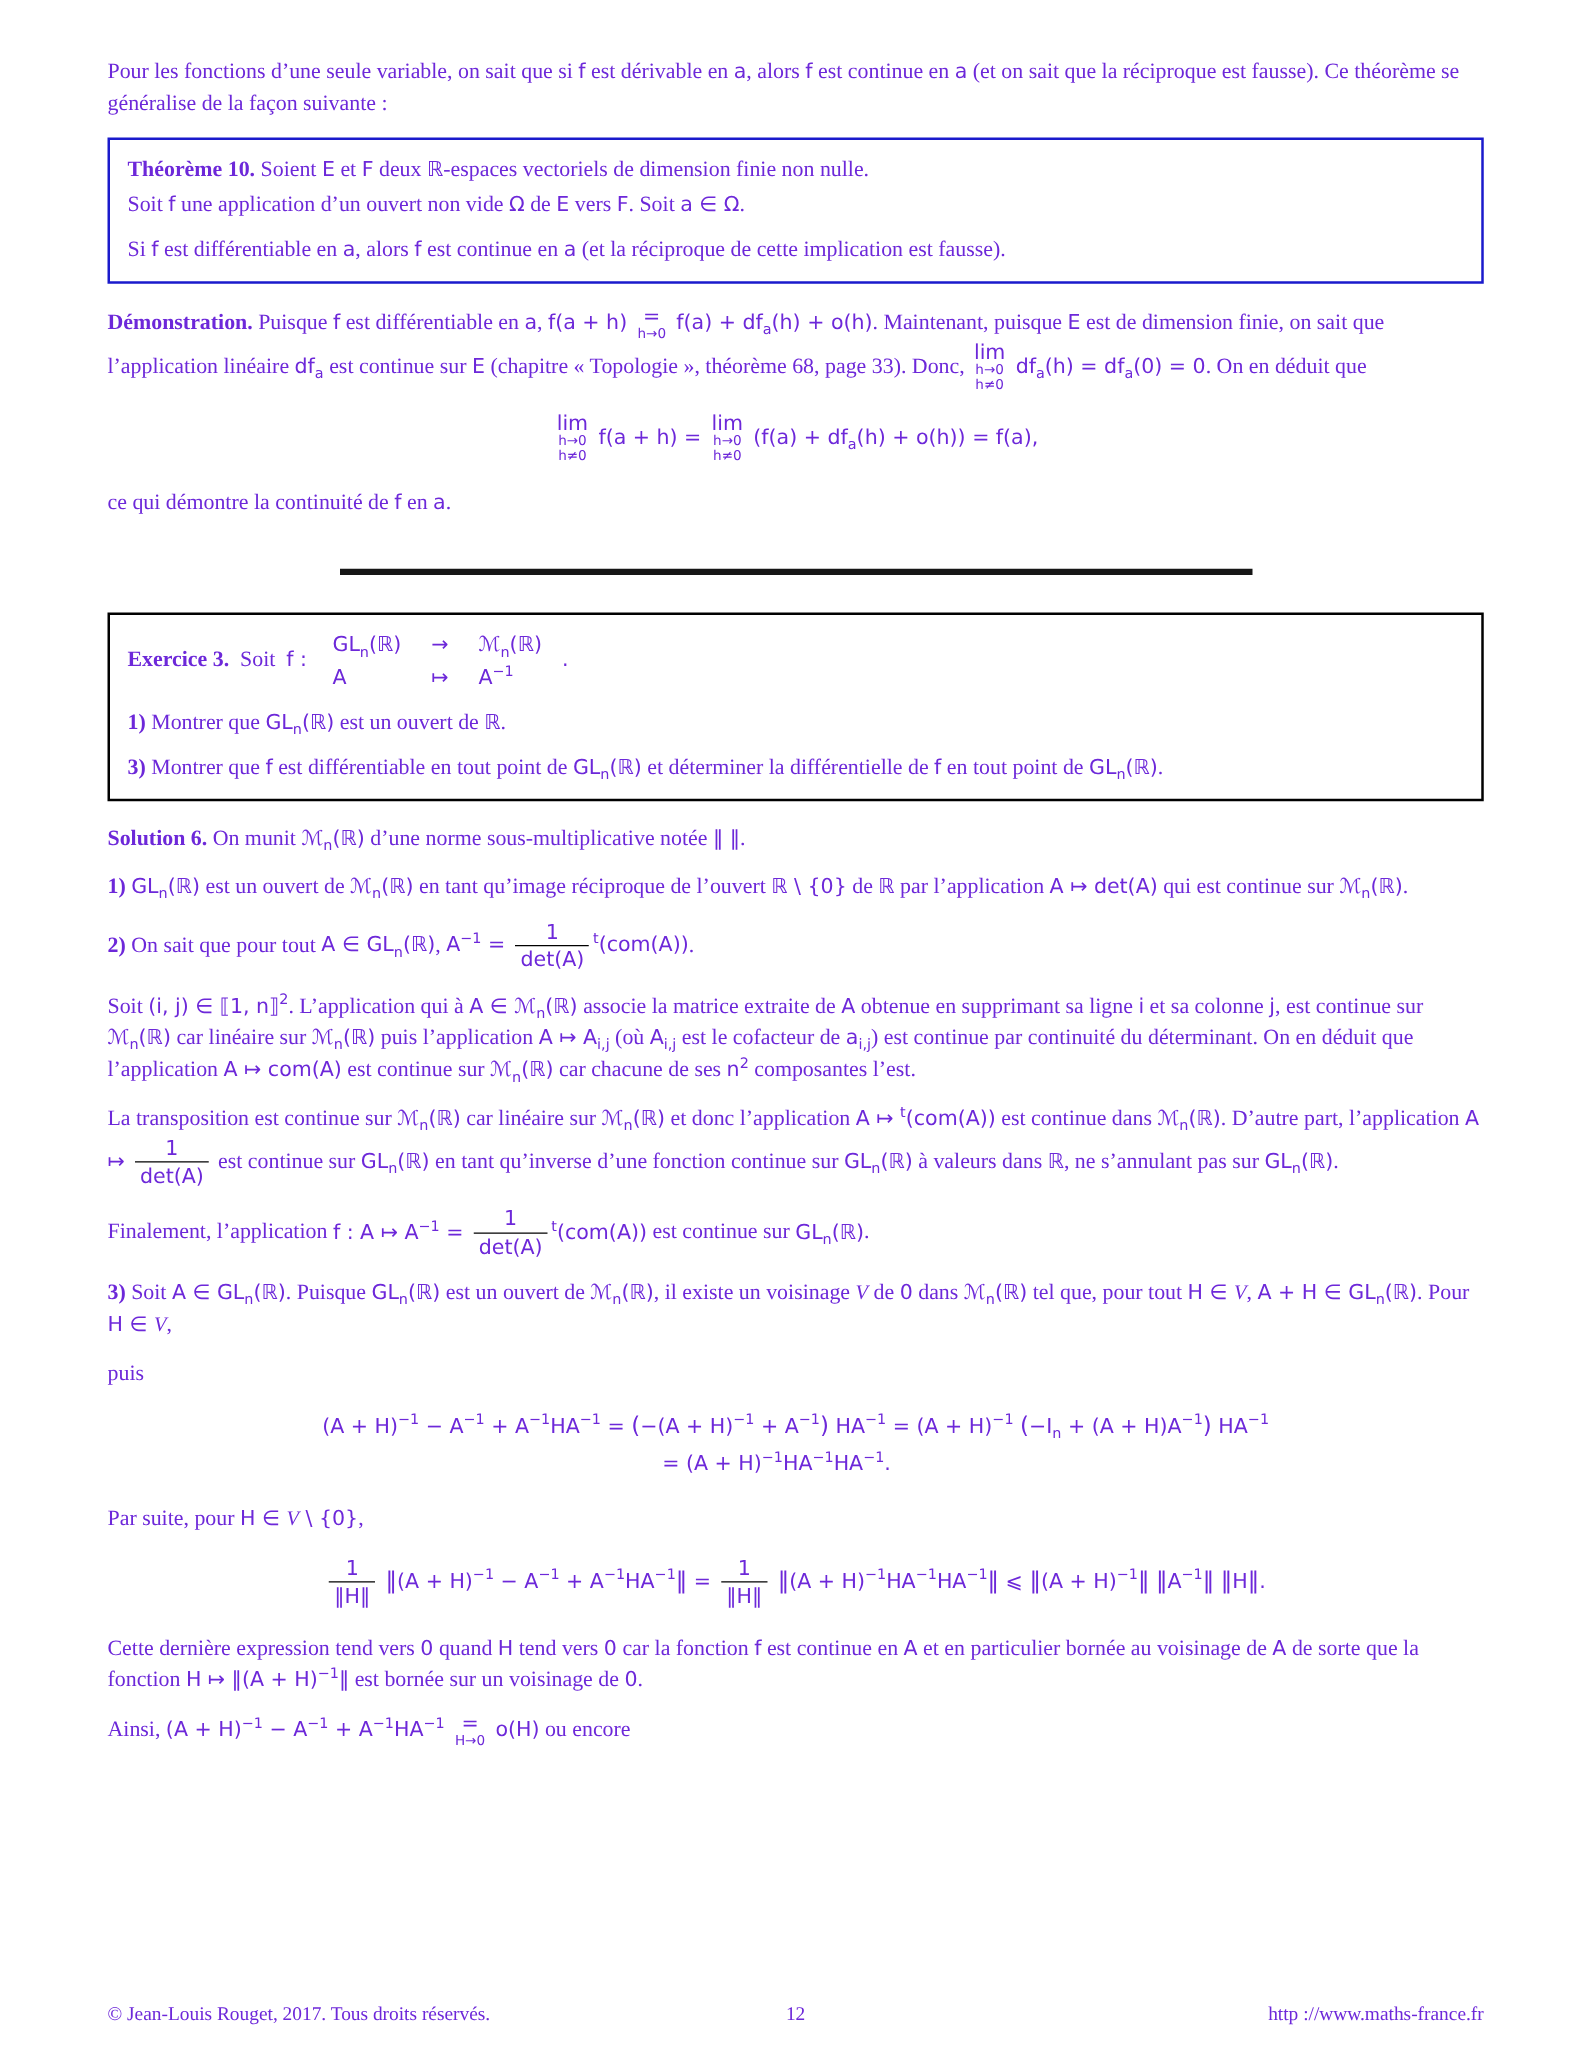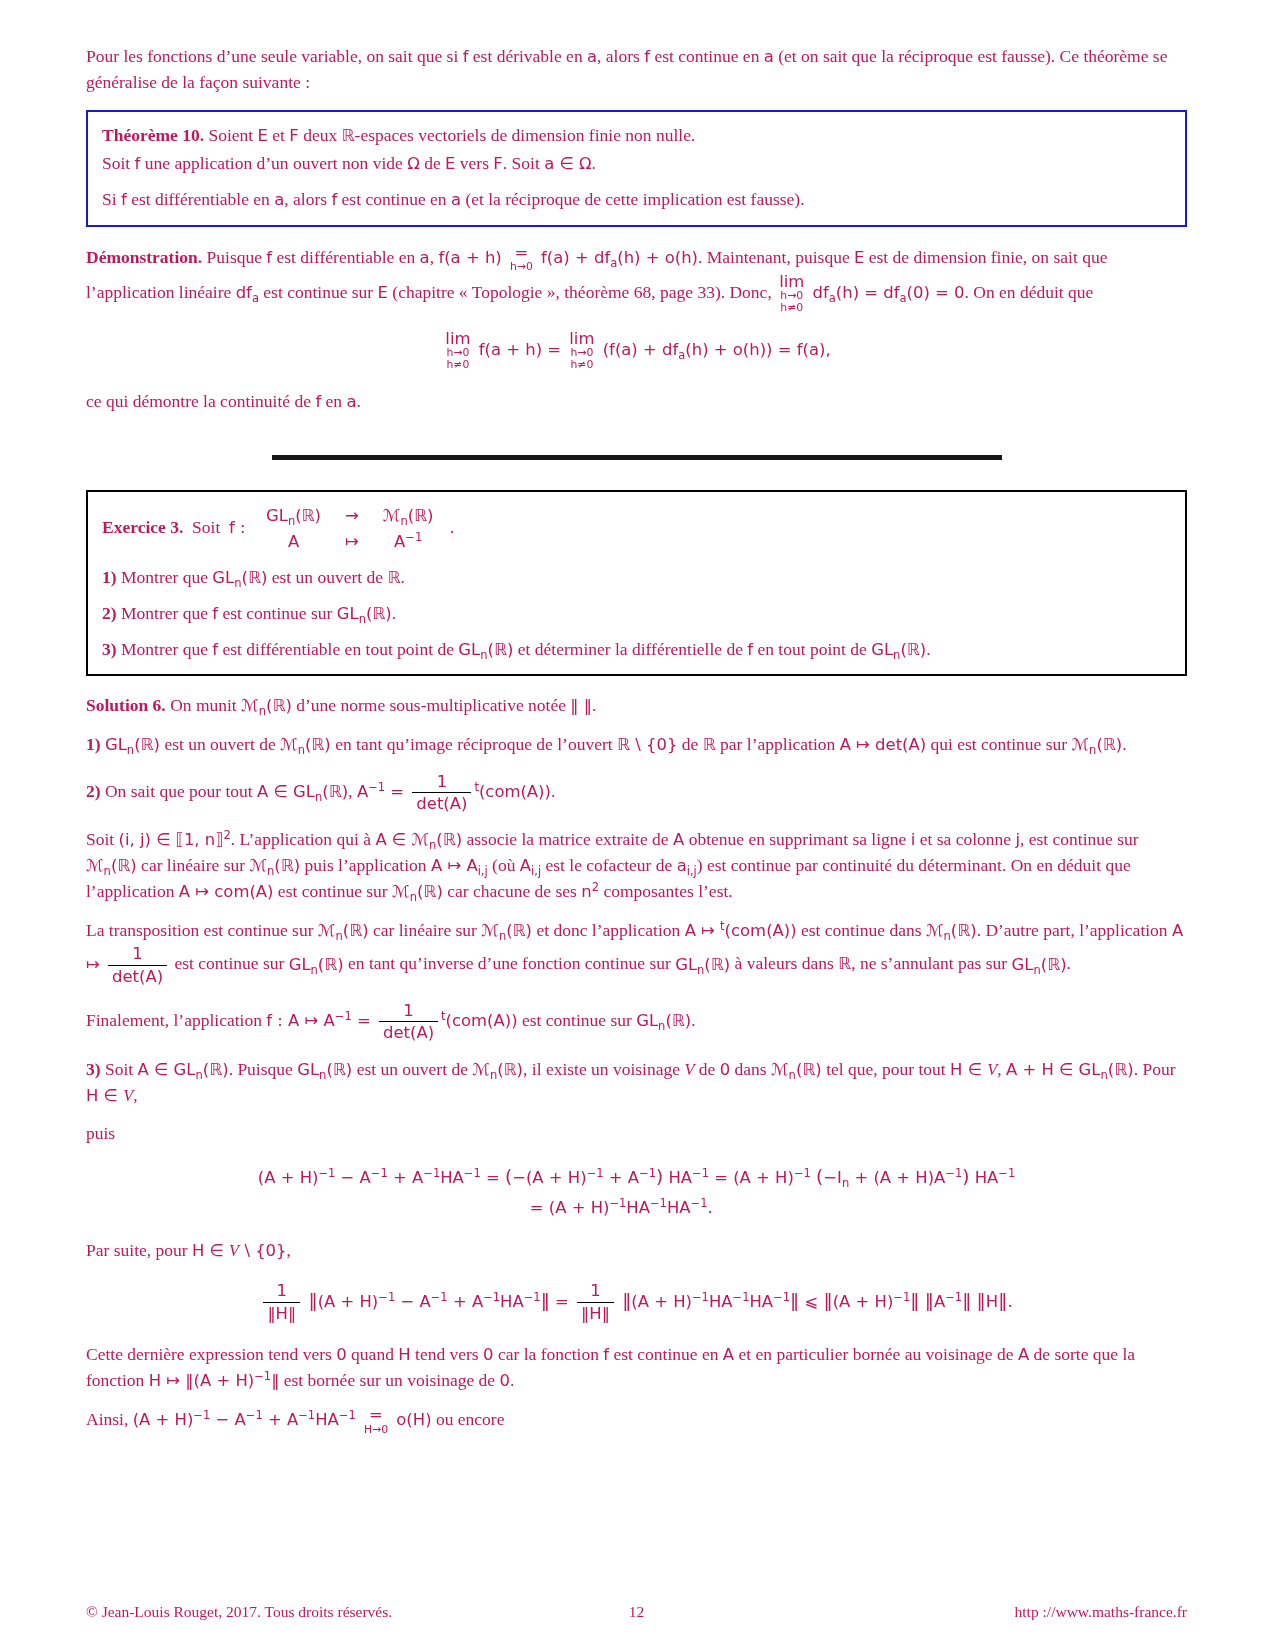--- a/index.html
+++ b/index.html
@@ -2,21 +2,21 @@
 <html lang="fr"><head>
 <meta charset="utf-8">
 <style>
   html, body { margin:0; padding:0; background:#ffffff; }
   .page {
     position:relative;
     width:1275px; height:1650px;
     box-sizing:border-box;
     padding:44px 88px 0 86px;
     font-family:"Liberation Serif","DejaVu Serif",serif;
-    font-size:17.5px; line-height:1.47; color:#be185d;
+    font-size:17.5px; line-height:1.47; color:#6d28d9;
     overflow:hidden;
   }
   p { margin:0; }
   .para { margin:0 0 13px 0; }
   
   .m { font-family:"DejaVu Sans","Liberation Sans",sans-serif; font-size:0.94em; }
   sup, sub { font-size:0.70em; line-height:0; }
   .big { font-size:1.12em; }
   .cal { font-family:"Liberation Serif","DejaVu Serif",serif; font-style:italic; }
   
@@ -35,21 +35,21 @@
   
   .divider { width:730px; height:5px; background:#161616; margin:40px auto 30px auto; }
   
   .eq { text-align:center; margin:16px 0 18px 0; }
   .alignblock { display:inline-block; text-align:left; }
   .aline { display:block; }
   .aline.indent2 { padding-left:272px; margin-top:4px; }
   
   .maptab { display:inline-table; vertical-align:middle; margin:0 4px; }
   .maptab .r { display:table-row; }
-  .maptab .c { display:table-cell; padding:1px 12px; text-align:center;
+  .maptab .c { display:table-cell; padding:1px 12px; text-align:left;
                font-family:"DejaVu Sans","Liberation Sans",sans-serif; font-size:0.94em; }
   
   .footer { position:absolute; left:86px; right:88px; bottom:26px;
             display:flex; align-items:baseline; font-size:15.5px;gap:28px; }
   .footer .l { flex:1; text-align:left; }
   .footer .c { flex:1; text-align:center; }
   .footer .r { flex:1; text-align:right; }
 </style>
 </head>
 <body>
@@ -74,21 +74,20 @@
     <p class="tline"><b>Exercice 3.</b>&nbsp; Soit &nbsp;<span class="m">f&nbsp;:</span>&nbsp;<span class="maptab"><span class="r">
             <span class="c">GL<sub>n</sub>(ℝ)</span>
             <span class="c">→</span>
             <span class="c">ℳ<sub>n</sub>(ℝ)</span>
           </span><span class="r">
             <span class="c">A</span>
             <span class="c">↦</span>
             <span class="c">A<sup>−1</sup></span>
           </span></span><span class="m">.</span></p>
     <p class="tline gap"><b>1)</b> Montrer que <span class="m">GL<sub>n</sub>(ℝ)</span> est un ouvert de <span class="m">ℝ</span>.</p>
-    <p class="tline gap"><b>2)</b> Montrer que <span class="m">f</span> est continue sur <span class="m">GL<sub>n</sub>(ℝ)</span>.</p>
     <p class="tline gap"><b>3)</b> Montrer que <span class="m">f</span> est différentiable en tout point de <span class="m">GL<sub>n</sub>(ℝ)</span> et déterminer la différentielle de <span class="m">f</span> en tout point de <span class="m">GL<sub>n</sub>(ℝ)</span>.</p>
   </div>
 
   <p class="para"><b>Solution 6.</b> On munit <span class="m">ℳ<sub>n</sub>(ℝ)</span> d’une norme sous-multiplicative notée <span class="m">‖ ‖</span>.</p>
   <p class="para"><b>1)</b> <span class="m">GL<sub>n</sub>(ℝ)</span> est un ouvert de <span class="m">ℳ<sub>n</sub>(ℝ)</span> en tant qu’image réciproque de l’ouvert <span class="m">ℝ \ {0}</span> de <span class="m">ℝ</span> par l’application <span class="m">A ↦ det(A)</span> qui est continue sur <span class="m">ℳ<sub>n</sub>(ℝ)</span>.</p>
   <p class="para"><b>2)</b> On sait que pour tout <span class="m">A ∈ GL<sub>n</sub>(ℝ)</span>, <span class="m">A<sup>−1</sup> = <span class="frac"><span class="num">1</span><span class="den">det(A)</span></span><sup>t</sup>(com(A))</span>.</p>
   <p class="para">Soit <span class="m">(i, j) ∈ ⟦1, n⟧<sup>2</sup></span>. L’application qui à <span class="m">A ∈ ℳ<sub>n</sub>(ℝ)</span> associe la matrice extraite de <span class="m">A</span> obtenue en supprimant sa ligne <span class="m">i</span> et sa colonne <span class="m">j</span>, est continue sur <span class="m">ℳ<sub>n</sub>(ℝ)</span> car linéaire sur <span class="m">ℳ<sub>n</sub>(ℝ)</span> puis l’application <span class="m">A ↦ A<sub>i,j</sub></span> (où <span class="m">A<sub>i,j</sub></span> est le cofacteur de <span class="m">a<sub>i,j</sub></span>) est continue par continuité du déterminant. On en déduit que l’application <span class="m">A ↦ com(A)</span> est continue sur <span class="m">ℳ<sub>n</sub>(ℝ)</span> car chacune de ses <span class="m">n<sup>2</sup></span> composantes l’est.</p>
   <p class="para">La transposition est continue sur <span class="m">ℳ<sub>n</sub>(ℝ)</span> car linéaire sur <span class="m">ℳ<sub>n</sub>(ℝ)</span> et donc l’application <span class="m">A ↦ <sup>t</sup>(com(A))</span> est continue dans <span class="m">ℳ<sub>n</sub>(ℝ)</span>. D’autre part, l’application <span class="m">A ↦ <span class="frac"><span class="num">1</span><span class="den">det(A)</span></span></span> est continue sur <span class="m">GL<sub>n</sub>(ℝ)</span> en tant qu’inverse d’une fonction continue sur <span class="m">GL<sub>n</sub>(ℝ)</span> à valeurs dans <span class="m">ℝ</span>, ne s’annulant pas sur <span class="m">GL<sub>n</sub>(ℝ)</span>.</p>
   <p class="para">Finalement, l’application <span class="m">f : A ↦ A<sup>−1</sup> = <span class="frac"><span class="num">1</span><span class="den">det(A)</span></span><sup>t</sup>(com(A))</span> est continue sur <span class="m">GL<sub>n</sub>(ℝ)</span>.</p>
   <p class="para"><b>3)</b> Soit <span class="m">A ∈ GL<sub>n</sub>(ℝ)</span>. Puisque <span class="m">GL<sub>n</sub>(ℝ)</span> est un ouvert de <span class="m">ℳ<sub>n</sub>(ℝ)</span>, il existe un voisinage <span class="m"><i class="cal">V</i></span> de <span class="m">0</span> dans <span class="m">ℳ<sub>n</sub>(ℝ)</span> tel que, pour tout <span class="m">H ∈ <i class="cal">V</i></span>, <span class="m">A + H ∈ GL<sub>n</sub>(ℝ)</span>. Pour <span class="m">H ∈ <i class="cal">V</i></span>,</p>

